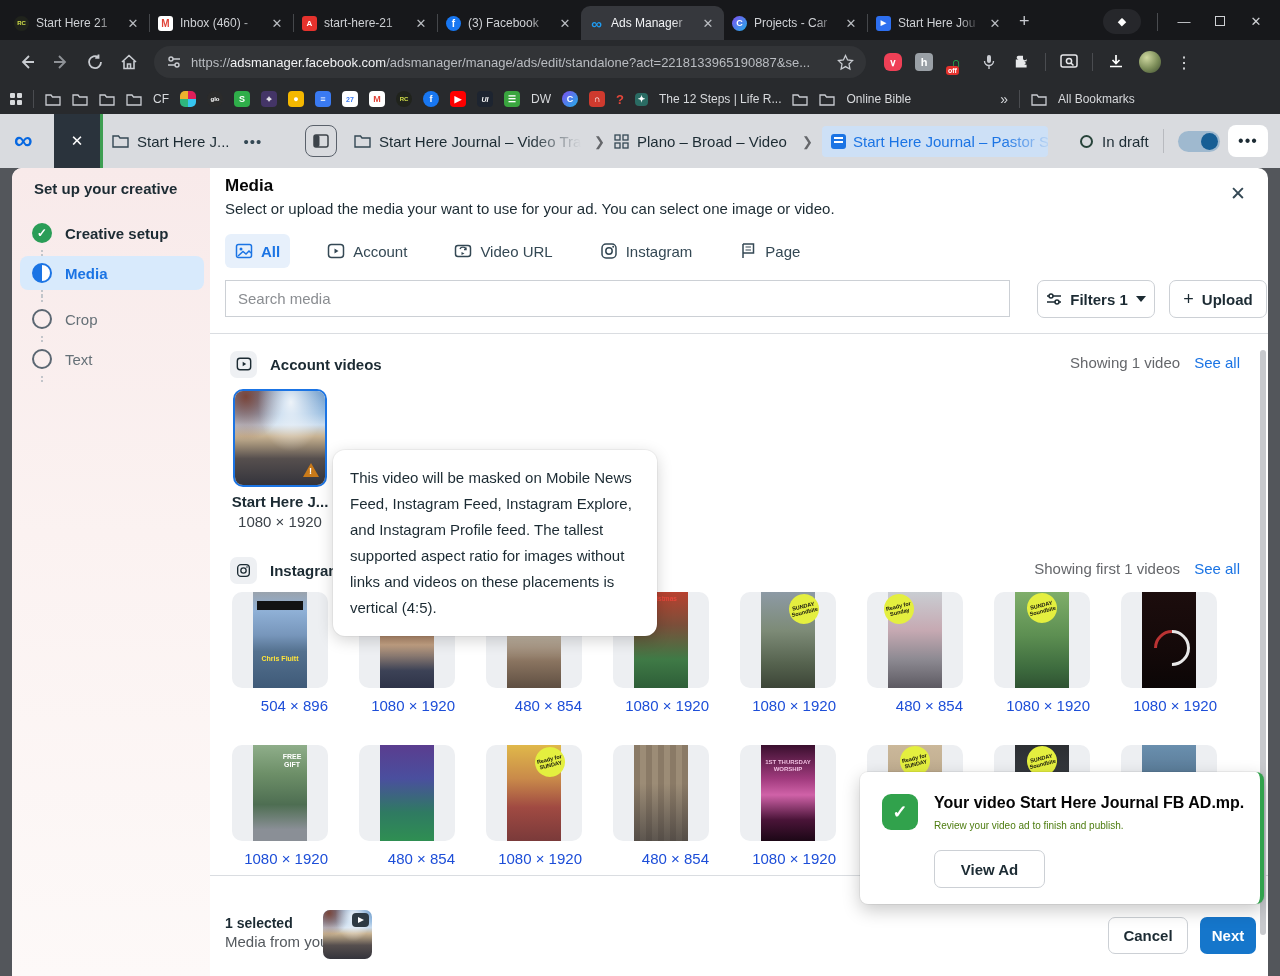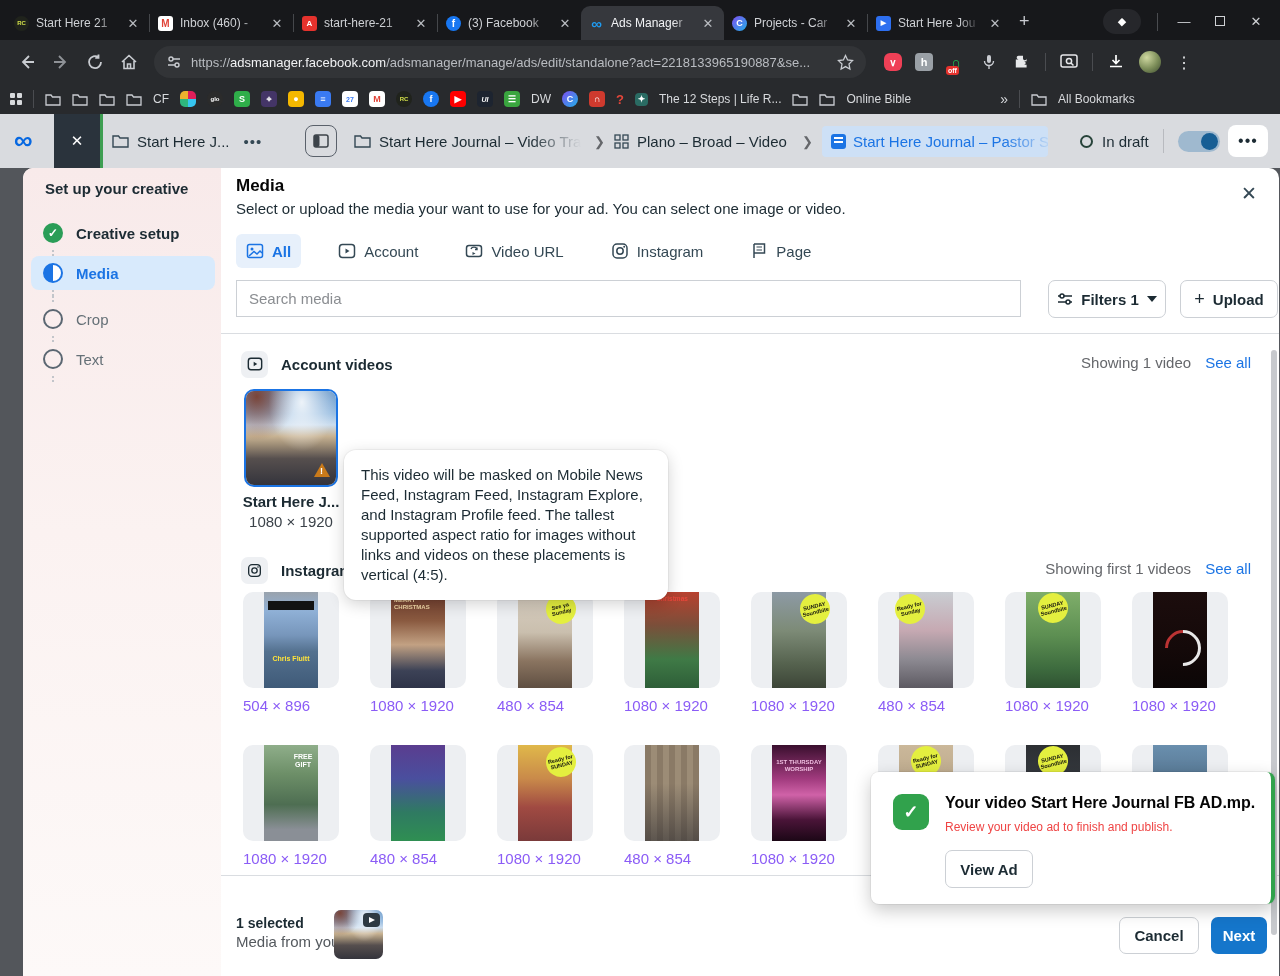--- a/index.html
+++ b/index.html
@@ -61,21 +61,21 @@
   .panelbtn { position:absolute; left:305px; top:11px; width:32px; height:32px; border:1.5px solid #5a616b; border-radius:8px; display:flex; align-items:center; justify-content:center; }
   .statusring { width:13px; height:13px; border:2px solid #27433a; border-radius:50%; flex:none; }
   .hdivider { position:absolute; left:1163px; top:15px; width:1px; height:24px; background:#b8babf; }
   .toggle { position:absolute; left:1178px; top:17px; width:42px; height:21px; background:#9fb9cf; border-radius:11px; }
   .toggle .knob { position:absolute; right:2px; top:2px; width:17px; height:17px; border-radius:50%; background:#175e94; }
   .hmore { position:absolute; left:1228px; top:11px; width:40px; height:32px; background:#fff; border-radius:8px; display:flex; align-items:center; justify-content:center; font-size:16px; color:#1c2b33; letter-spacing:1px; }
   .fade-r { -webkit-mask-image:linear-gradient(90deg,#000 75%,transparent); mask-image:linear-gradient(90deg,#000 75%,transparent); }
 
   
   .backdrop { position:absolute; left:0; top:168px; width:1280px; height:808px; background:#53565b; }
-  .modal { position:absolute; left:12px; top:168px; width:1256px; height:808px; background:#fff; border-radius:10px 10px 0 0; overflow:hidden;margin-left:11px; }
+  .modal { position:absolute; left:12px; top:168px; width:1256px; height:808px; background:#fff; border-radius:10px 10px 0 0; overflow:hidden; }
   .csidebar { position:absolute; left:0; top:0; width:198px; height:100%; background:linear-gradient(180deg,#f8eaea 0%,#fbf2f1 45%,#fdf9f8 100%); }
   .cs-title { position:absolute; left:22px; top:12px; font-size:15px; font-weight:bold; color:#1c2b33; }
   .steps { position:absolute; left:8px; top:48px; width:184px; }
   .step { display:flex; align-items:center; gap:13px; height:34px; padding-left:12px; border-radius:8px; font-size:15px; color:#657077; }
   .step.current { background:#d8eafc; color:#1b74e4; font-weight:bold; }
   .step.done { color:#1c2b33; font-weight:bold; }
   .sic { width:20px; height:20px; border-radius:50%; flex:none; position:relative; }
   .sic-done { background:#2a9d57; color:#fff; font-size:12px; font-weight:bold; display:flex; align-items:center; justify-content:center; }
   .sic-half { border:2.5px solid #1b74e4; background:linear-gradient(90deg,#1b74e4 50%,#fff 50%); }
   .sic-empty { border:2.5px solid #5b6772; background:transparent; }
@@ -113,27 +113,27 @@
   .photo-sky { width:100%; height:100%; background:
       radial-gradient(ellipse at 62% 12%, rgba(255,255,255,.85), transparent 42%),
       radial-gradient(ellipse at 12% 6%, rgba(122,58,40,.9), transparent 35%),
       linear-gradient(180deg,#6f9ccb 0%,#9dc0e2 24%,#cadcee 36%,#c8b393 48%,#9a8a74 58%,#564f4e 72%,#34343c 100%); position:relative; }
   .warn { position:absolute; right:6px; bottom:8px; width:0; height:0; border-left:8px solid transparent; border-right:8px solid transparent; border-bottom:14px solid #c97a1a; }
   .warn::after { content:"!"; position:absolute; left:-2px; top:3px; color:#fff; font-size:9px; font-weight:bold; }
   .acct-meta { position:absolute; left:188px; top:325px; width:160px; text-align:center; }
   .acct-name { font-size:15px; font-weight:bold; color:#1c2b33; }
   .acct-dims { font-size:15px; color:#3c434a; margin-top:3px; }
 
-  .tooltip { position:absolute; left:321px; top:282px; width:324px; background:#fff; border-radius:12px; padding:15px 17px; font-size:15px; line-height:20px; color:#1c2b33; box-shadow:0 0 0 1px rgba(0,0,0,.04), 0 4px 16px rgba(0,0,0,.18); z-index:5; }
+  .tooltip { position:absolute; left:321px; top:282px; width:324px; background:#fff; border-radius:12px; padding:15px 17px; font-size:15px; line-height:26px; color:#1c2b33; box-shadow:0 0 0 1px rgba(0,0,0,.04), 0 4px 16px rgba(0,0,0,.18); z-index:5; }
 
   .ig-row { position:absolute; left:220px; display:flex; gap:31px; }
   .vcard { width:96px; flex:none; }
   .vbox { width:96px; height:96px; background:#edeff2; border-radius:10px; display:flex; justify-content:center; overflow:hidden; }
   .vimg { width:54px; height:96px; position:relative; }
-  .vdims { margin-top:9px; text-align:left; font-size:15px; color:#8b5cf6; white-space:nowrap; }
+  .vdims { margin-top:9px; text-align:right; font-size:15px; color:#1d4ed8; white-space:nowrap; }
 
   .t1{background:linear-gradient(180deg,#9aa3ad,#8fb0d6 20%,#7796bb 45%,#54718f 62%,#3f5a78 100%);}
   .t1::before{content:"";position:absolute;top:9px;left:4px;right:4px;height:9px;background:#121212;}
   .t2{background:linear-gradient(180deg,#6e3a2c,#8a5a40 30%,#c2a183 55%,#3c4256 82%,#2e3348);}
   .t3{background:linear-gradient(180deg,#d8cfc2,#cabfae 42%,#8a7460 72%,#5f4f42);}
   .t4{background:linear-gradient(180deg,#b8412f,#7a4f3a 35%,#3f7a46 70%,#2e5e38);}
   .t5{background:linear-gradient(180deg,#8d9aa5,#7d8b77 40%,#55624e 75%,#3c4537);}
   .t6{background:linear-gradient(180deg,#c9cdd2,#c6a9b2 40%,#8d8a92 70%,#5d5a62);}
   .t7{background:linear-gradient(180deg,#7fae6a,#5d8f52 45%,#3d6b3e 80%,#2f5232);}
   .t8{background:linear-gradient(180deg,#1c0d0d,#140909 60%,#0b0606);}
@@ -154,22 +154,22 @@
   .pos-tc { top:1px; left:12px; }
   .b-name { position:absolute; bottom:26px; left:0; right:0; text-align:center; color:#ffe43a; font-size:7px; font-weight:bold; }
   .b-merry { position:absolute; top:5px; left:3px; color:#f3d9a8; font-size:6px; font-weight:bold; width:30px; line-height:1.1; }
   .b-xmas { position:absolute; top:3px; left:0; right:0; text-align:center; color:#e8473a; font-size:6.5px; font-weight:bold; }
   .b-gift { position:absolute; top:8px; right:3px; color:#fff; font-size:7px; font-weight:bold; width:24px; text-align:center; line-height:1.1; }
   .b-worship { position:absolute; top:14px; left:0; right:0; text-align:center; color:#f2bfe2; font-size:6px; font-weight:bold; line-height:1.2; }
 
   .toast { position:absolute; left:848px; top:604px; width:404px; height:132px; background:#fff; border-radius:8px; border-right:4px solid #31a24c; box-shadow:0 0 0 1px rgba(0,0,0,.05), 0 6px 18px rgba(0,0,0,.22); z-index:8; }
   .toast-ic { position:absolute; left:22px; top:22px; width:36px; height:36px; background:#31a24c; border-radius:9px; color:#fff; font-size:18px; font-weight:bold; display:flex; align-items:center; justify-content:center; }
   .toast-title { position:absolute; left:74px; top:22px; width:310px; font-size:16px; font-weight:bold; color:#050505; white-space:nowrap; overflow:hidden; }
-  .toast-sub { position:absolute; left:74px; top:48px; font-size:12px; color:#ef4444; }
-  .toast-btn { position:absolute; left:74px; top:78px; width:88px; height:38px; }
+  .toast-sub { position:absolute; left:74px; top:48px; font-size:10px; color:#4d7c0f; }
+  .toast-btn { position:absolute; left:74px; top:78px; width:111px; height:38px; }
 
   .mfooter-sel { position:absolute; left:213px; top:747px; font-size:14px; font-weight:bold; color:#1c2b33; }
   .mfooter-src { position:absolute; left:213px; top:765px; font-size:15px; color:#54595e; }
   .fthumb { position:absolute; left:311px; top:742px; width:49px; height:49px; border-radius:7px; overflow:hidden; }
   .playb { position:absolute; top:3px; right:3px; width:17px; height:14px; background:#2e3a43; border-radius:4px; display:flex; align-items:center; justify-content:center; }
   .playb::after { content:""; width:0; height:0; border-left:6px solid #fff; border-top:3.5px solid transparent; border-bottom:3.5px solid transparent; }
   .cancelbtn { position:absolute; left:1096px; top:749px; width:80px; height:37px; }
   .nextbtn { position:absolute; left:1188px; top:749px; width:56px; height:37px; background:#1576cb; border:none; border-radius:7px; color:#fff; font-size:15px; font-weight:bold; display:flex; align-items:center; justify-content:center; }
   .scrollthumb { position:absolute; right:2px; top:182px; width:6px; height:585px; background:#c7c9cd; border-radius:3px; }
 

